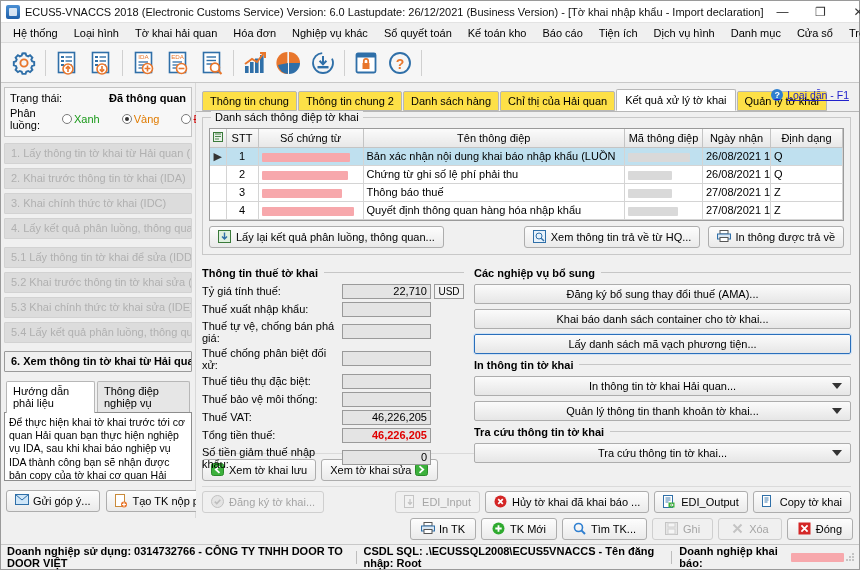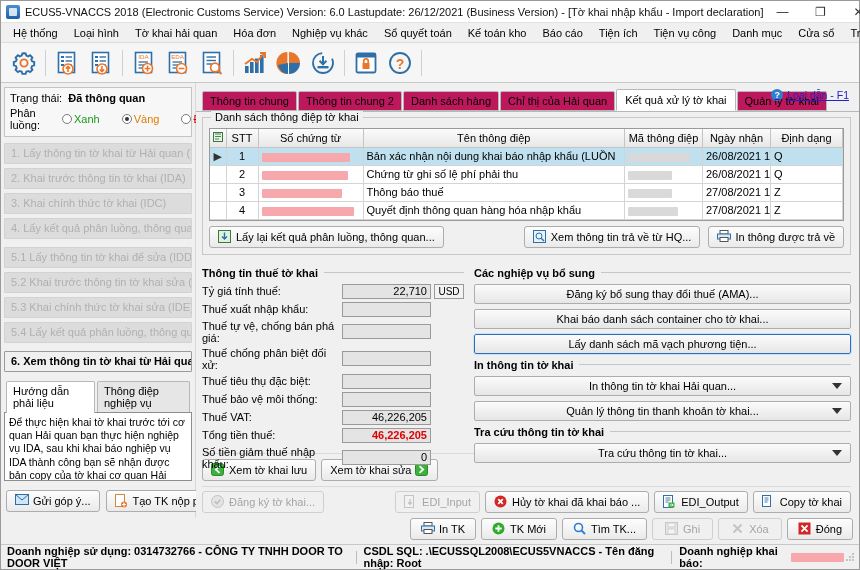--- a/index.html
+++ b/index.html
@@ -81,21 +81,21 @@
     width: 195px; flex:0 0 195px;
     background:#f0f0f0;
     display:flex; flex-direction:column;
     padding: 4px 3px 0 3px;
     border-right:1px solid #d8d8d8;
   }
   .status-box {
     border:1px solid #c4c4c4; background:#f7f7f7;
     padding:4px 5px 5px 5px;
   }
-  .status-row { display:flex; align-items:center; margin-bottom:3px; }
+  .status-row { display:flex; align-items:center; margin-bottom:3px;justify-content:space-between; }
   .status-lbl { font-size:11px; }
   .status-val { font-weight:bold; font-size:11px; margin-left:6px; }
   .flow-row { display:flex; align-items:center; gap:18px; font-size:11px;}
   .flow-lbl{ margin-right:4px; }
   .radio {
     width:10px; height:10px; border:1px solid #7a7a7a; border-radius:50%;
     background:#fff; display:inline-block; position:relative; margin-right:2px;
     flex:0 0 10px;
   }
   .radio.on::after{
@@ -145,21 +145,21 @@
   .btn.disabled{ color:#a5a5a5; background:#f0f0f0; border-color:#cfcfcf;}
 
   
   .right { flex:1 1 auto; display:flex; flex-direction:column; min-width:0; background:#f0f0f0;}
   .tabstrip {
     display:flex; align-items:flex-end; padding: 6px 8px 0 6px;
     position:relative;
   }
   .tab {
     font-size:11px; padding:3px 7px 3px 7px;
-    border:1px solid #b7b7b7; background:#be185d;
+    border:1px solid #b7b7b7; background:#fde047;
     margin-right:1px; cursor:default; white-space:nowrap;
     border-radius:2px 2px 0 0;
   }
   .tab.sel { background:#fff; border-bottom-color:#fff; padding:4px 8px 4px 8px;}
   .help-link{
     position:absolute; right:10px; top:6px;
     display:flex; align-items:center; gap:4px;
     color:#2222cc; text-decoration:underline; font-size:10.5px; cursor:default;
   }
   .help-q{
@@ -282,21 +282,21 @@
   <div class="menubar">
     <div class="menu-item">Hệ thống</div>
     <div class="menu-item">Loại hình</div>
     <div class="menu-item">Tờ khai hải quan</div>
     <div class="menu-item">Hóa đơn</div>
     <div class="menu-item">Nghiệp vụ khác</div>
     <div class="menu-item">Sổ quyết toán</div>
     <div class="menu-item">Kế toán kho</div>
     <div class="menu-item">Báo cáo</div>
     <div class="menu-item">Tiện ích</div>
-    <div class="menu-item">Tiện vụ công</div>
+    <div class="menu-item">Dịch vụ hình</div>
     <div class="menu-item">Danh mục</div>
     <div class="menu-item">Cửa sổ</div>
     <div class="menu-item">Trợ giúp</div>
     <div class="menu-spacer"></div>
 
   </div>
 
   <div class="toolbar">
     <div class="tool">
       <svg width="26" height="26" viewBox="0 0 26 26">

